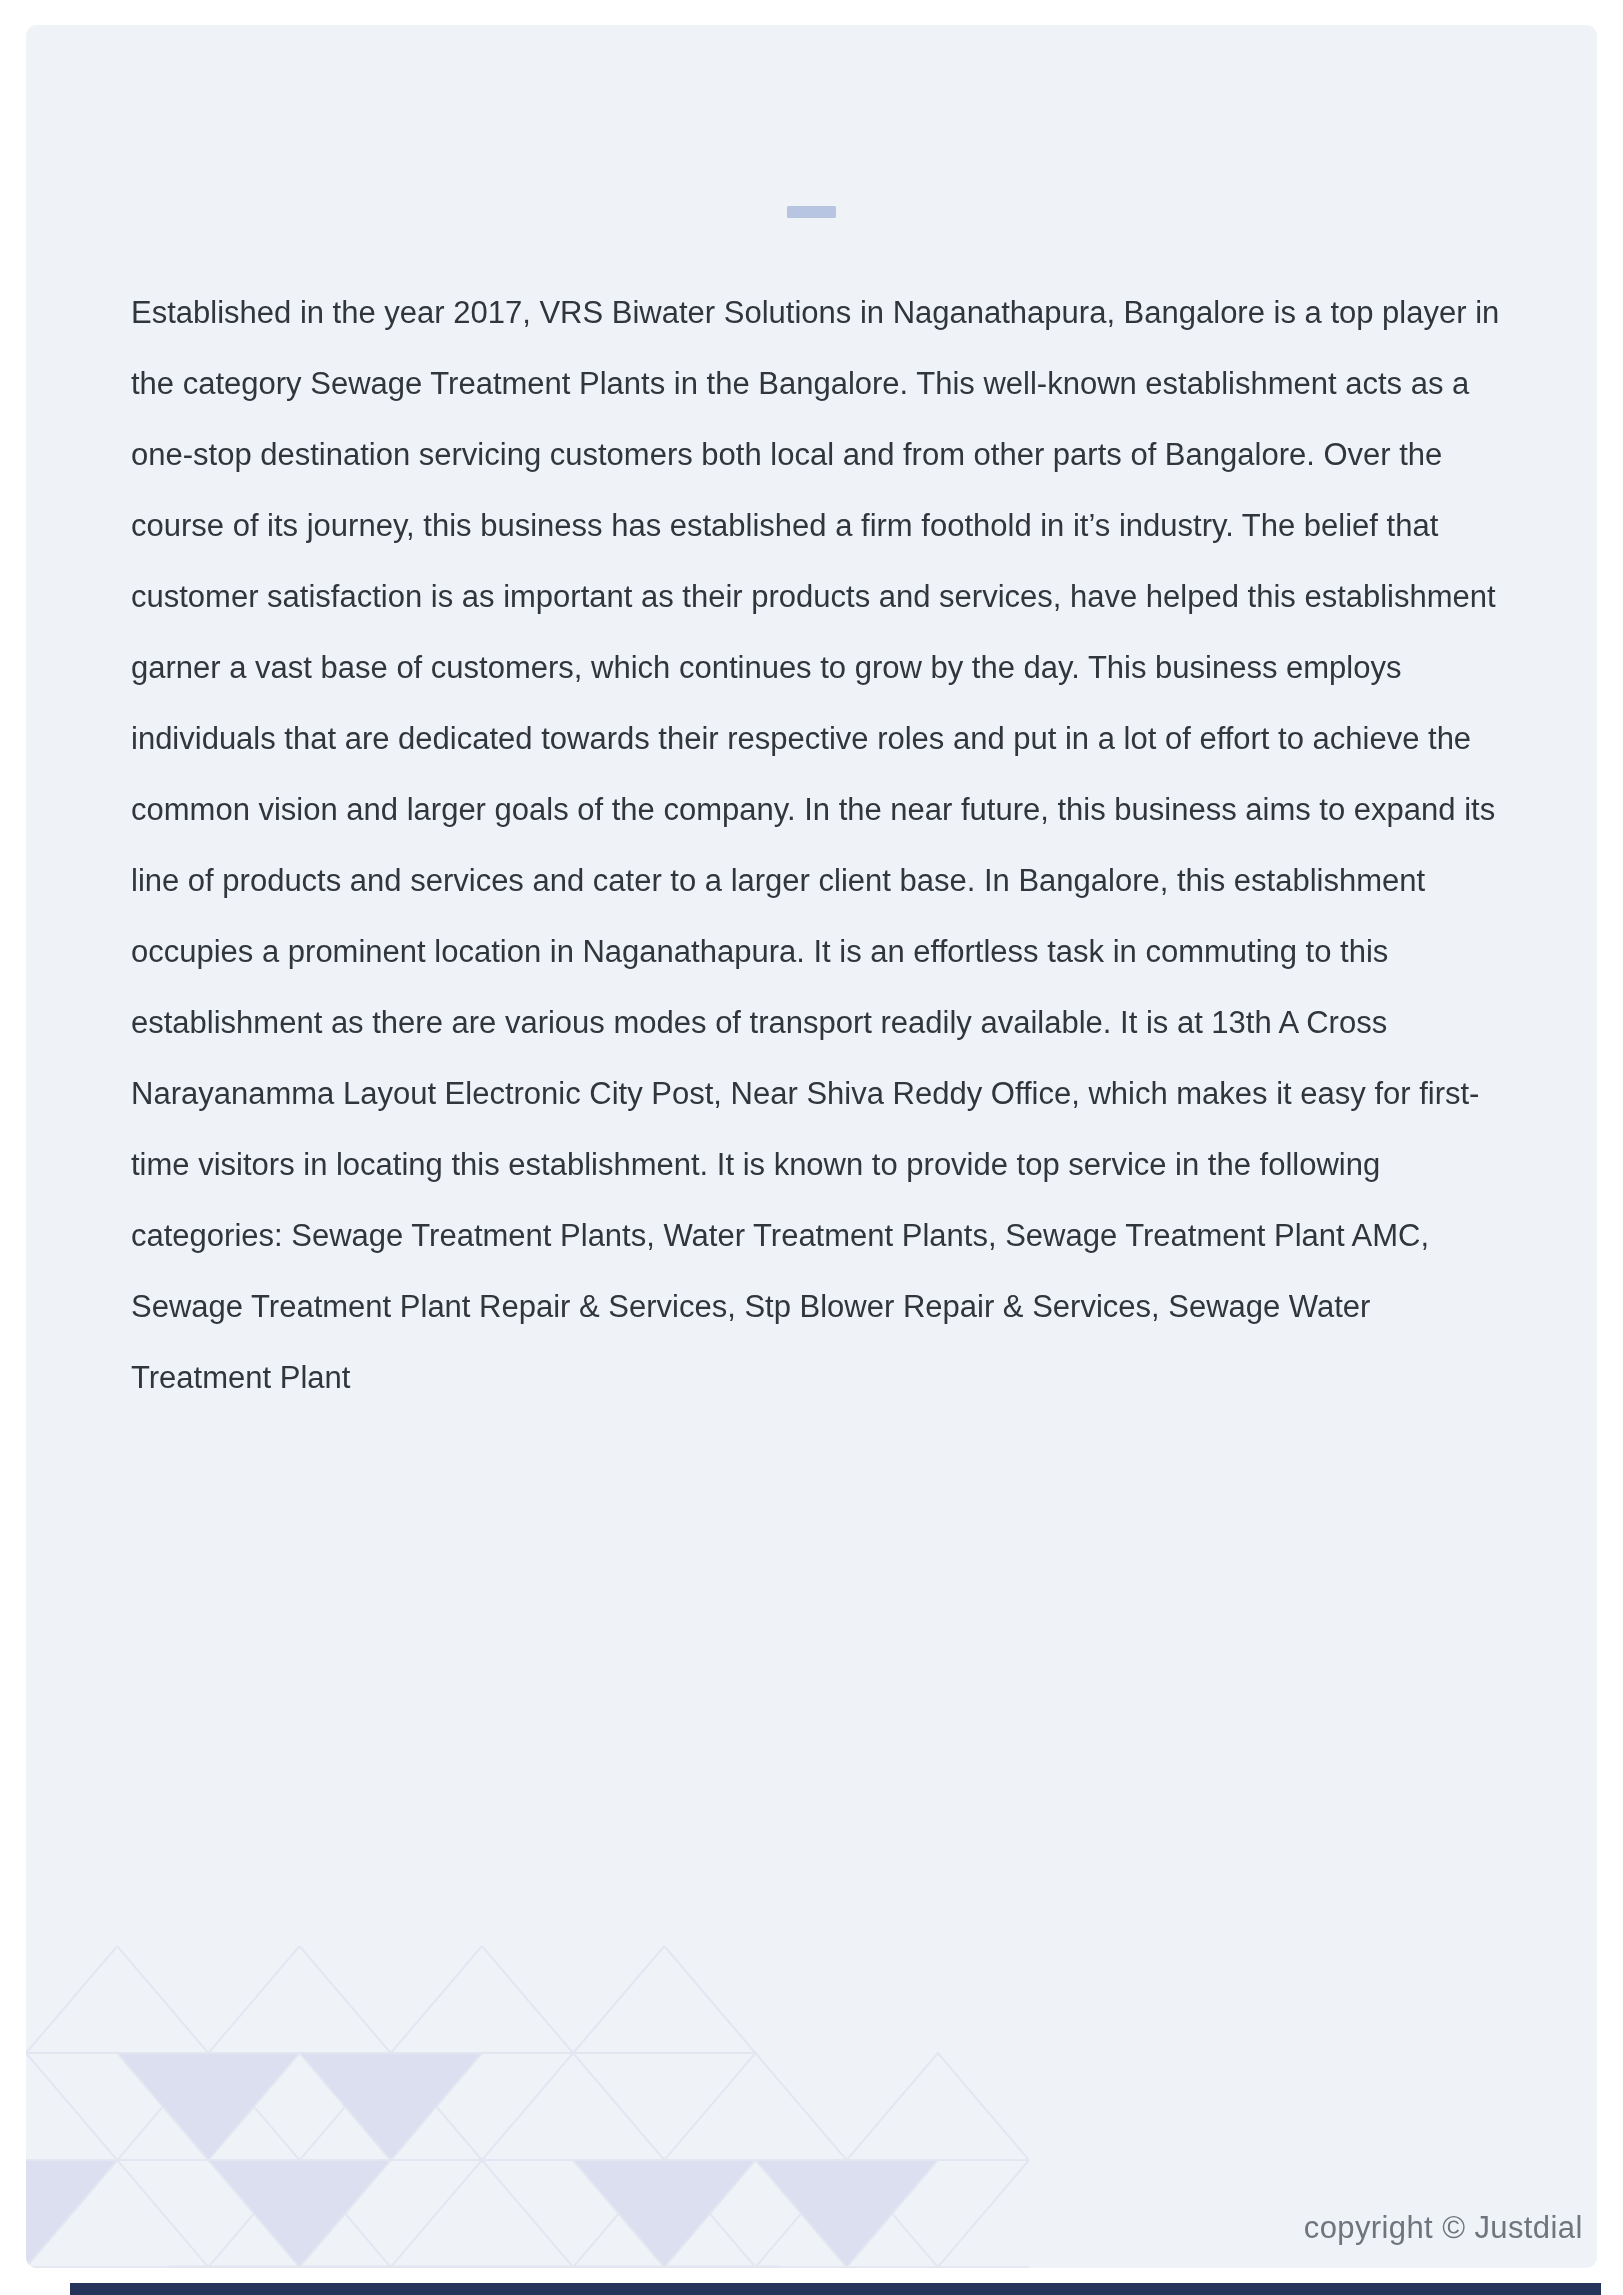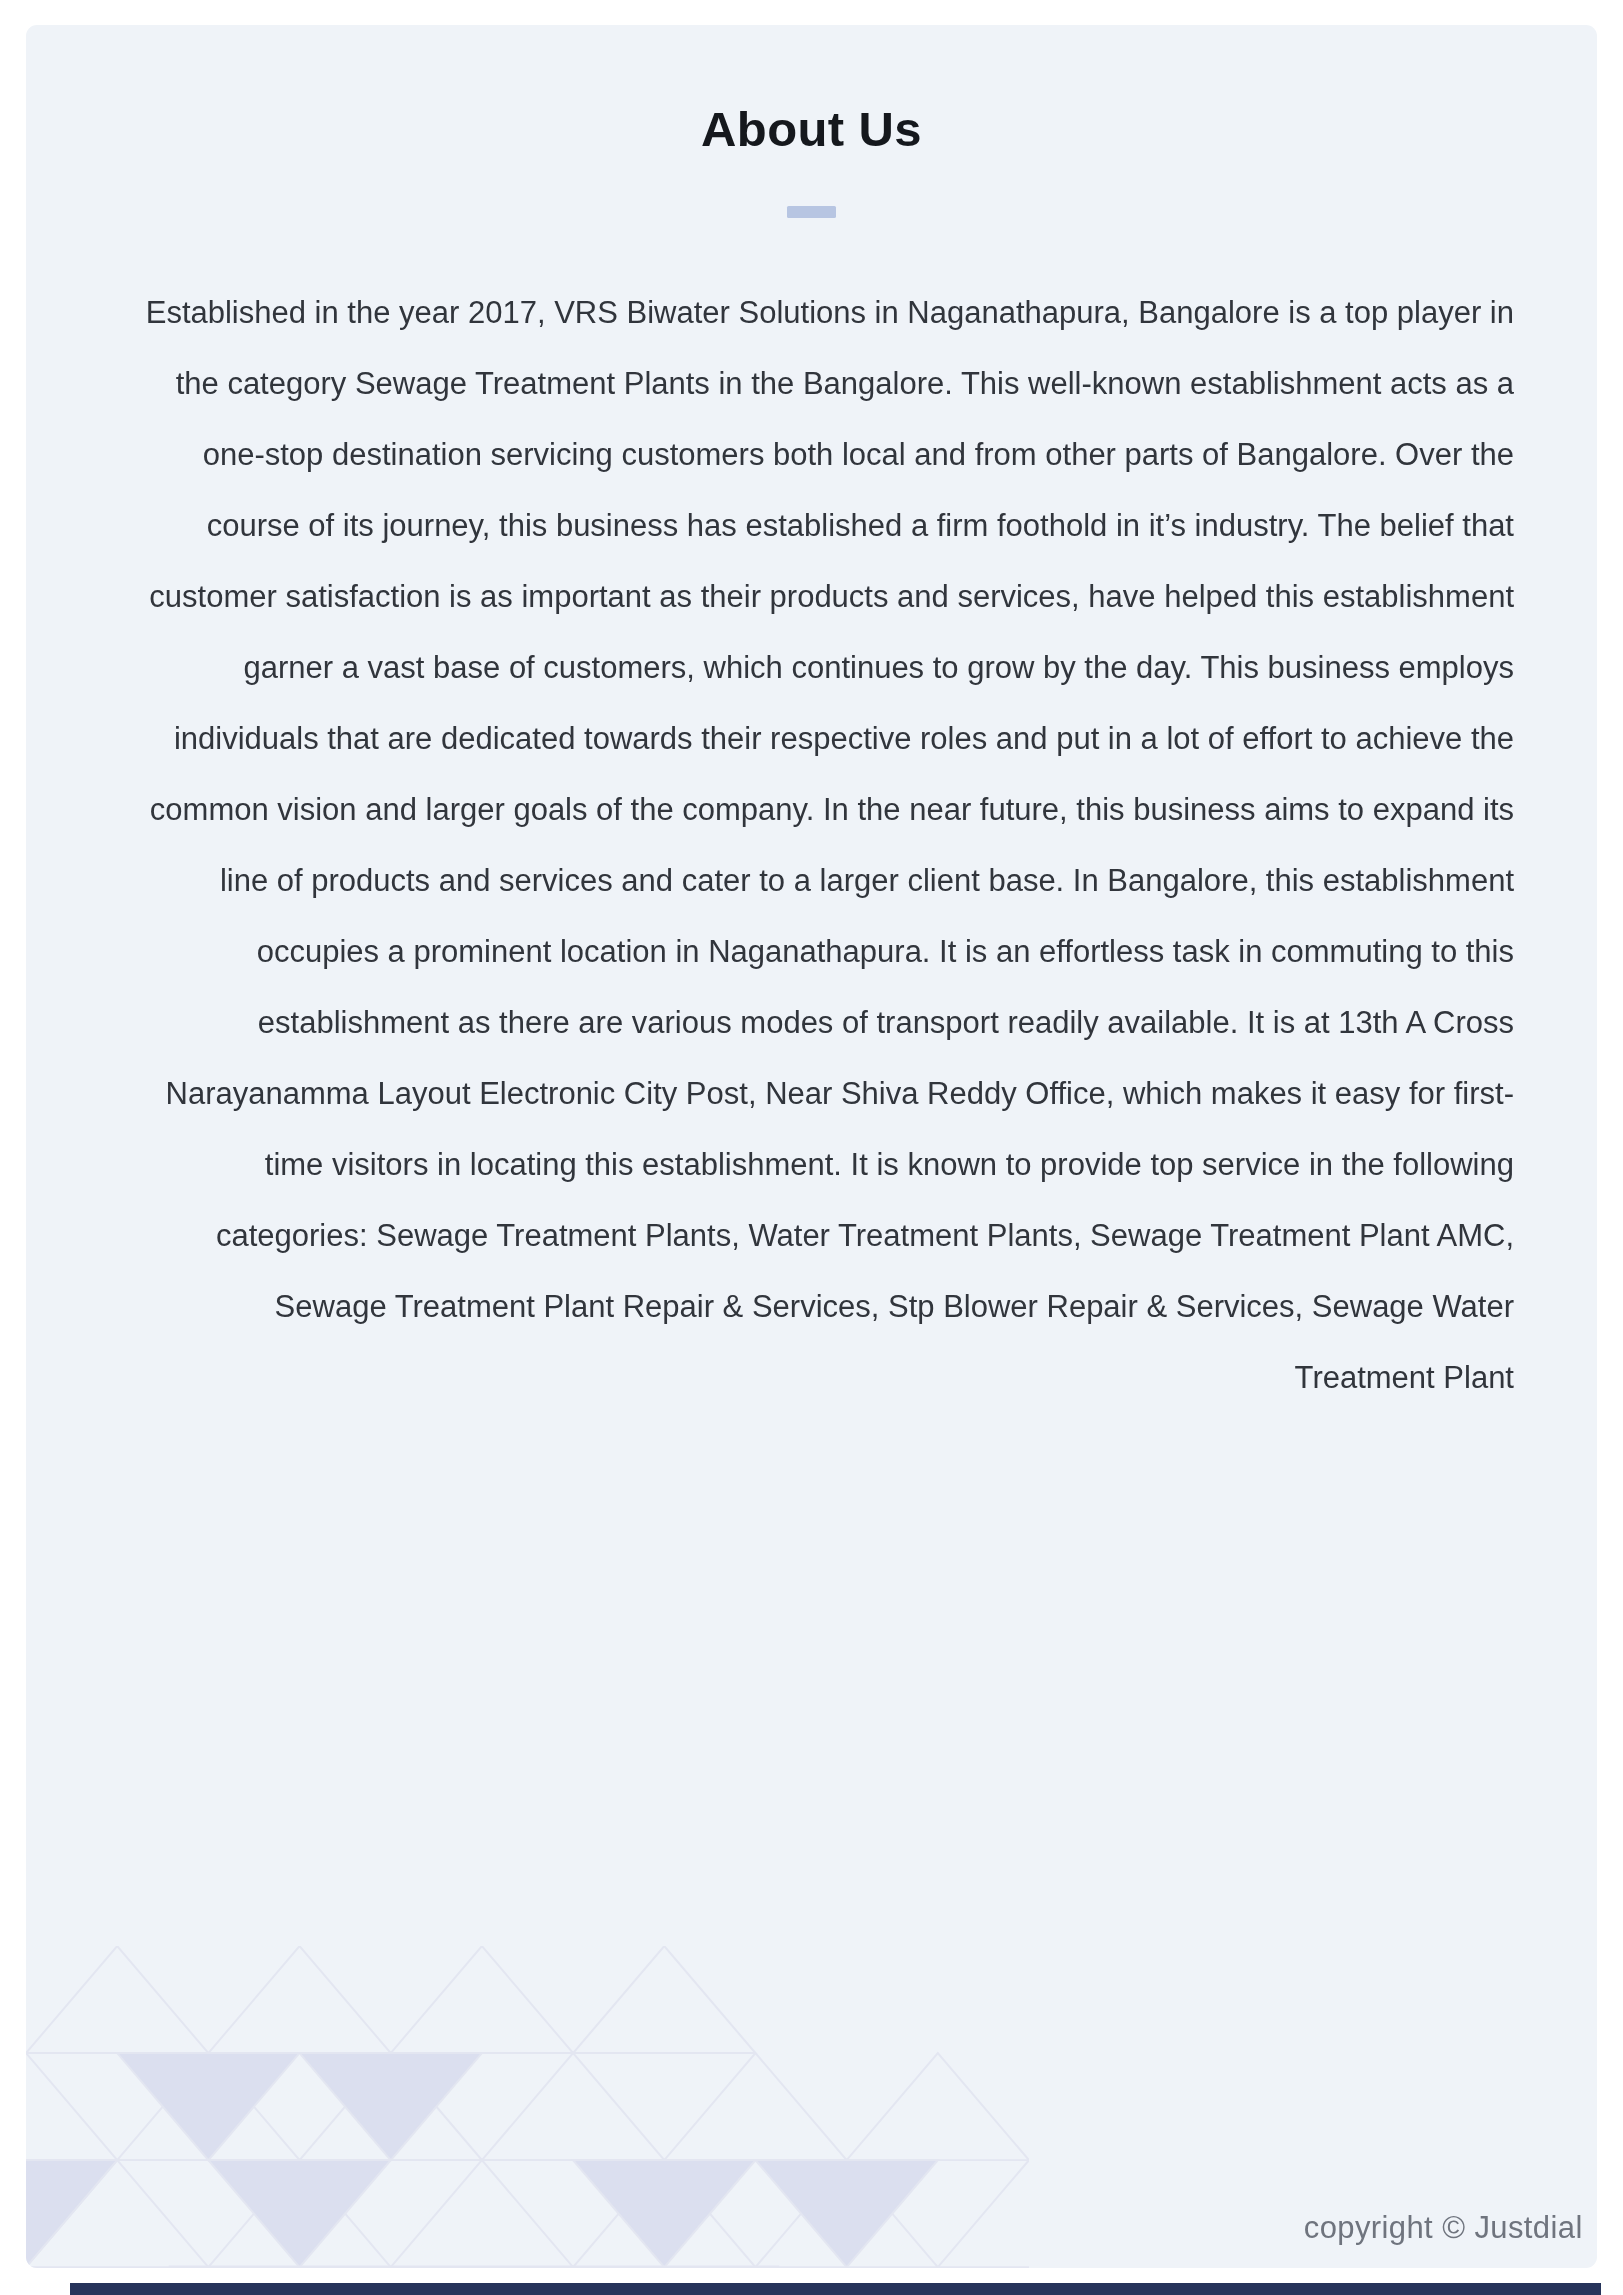--- a/index.html
+++ b/index.html
@@ -47,21 +47,21 @@
     background:var(--accent);
     border-radius:1.6px;
   }
   .about-text{
     position:absolute;
     top:252px; left:105px;
     width:1383px;
     font-size:31px;
     line-height:71px;
     color:var(--text-color);
-    text-align:right;
+    text-align:left;
   }
   .tri-pattern{
     position:absolute;
     left:0; bottom:0;
     width:1003px; height:322px;
     display:block;
   }
   .copyright{
     position:absolute;
     right:14.3px; top:2185px;
@@ -75,21 +75,20 @@
     width:1531px; height:12.7px;
     background:var(--footer-bar);
   }
 </style>
 </head>
 <body>
 
 <div class="canvas">
   <div class="content">
 
-    <h1 class="page-title">About Us</h1>
 
     <div class="title-accent"></div>
 
     <p class="about-text">Established in the year 2017, VRS Biwater Solutions in Naganathapura, Bangalore is a top player in the category Sewage Treatment Plants in the Bangalore. This well-known establishment acts as a one-stop destination servicing customers both local and from other parts of Bangalore. Over the course of its journey, this business has established a firm foothold in it’s industry. The belief that customer satisfaction is as important as their products and services, have helped this establishment garner a vast base of customers, which continues to grow by the day. This business employs individuals that are dedicated towards their respective roles and put in a lot of effort to achieve the common vision and larger goals of the company. In the near future, this business aims to expand its line of products and services and cater to a larger client base. In Bangalore, this establishment occupies a prominent location in Naganathapura. It is an effortless task in commuting to this establishment as there are various modes of transport readily available. It is at 13th A Cross Narayanamma Layout Electronic City Post, Near Shiva Reddy Office, which makes it easy for first-time visitors in locating this establishment. It is known to provide top service in the following categories: Sewage Treatment Plants, Water Treatment Plants, Sewage Treatment Plant AMC, Sewage Treatment Plant Repair &amp; Services, Stp Blower Repair &amp; Services, Sewage Water Treatment Plant</p>
 
     <svg class="tri-pattern" id="tri-pattern" viewBox="0 0 1265 406">
         <polygon points="0,135 115,0 230,135" fill="none" stroke="var(--pattern-line)" stroke-width="2.5"></polygon>
         <polygon points="230,135 345,0 460,135" fill="none" stroke="var(--pattern-line)" stroke-width="2.5"></polygon>
         <polygon points="460,135 575,0 690,135" fill="none" stroke="var(--pattern-line)" stroke-width="2.5"></polygon>
         <polygon points="690,135 805,0 920,135" fill="none" stroke="var(--pattern-line)" stroke-width="2.5"></polygon>

